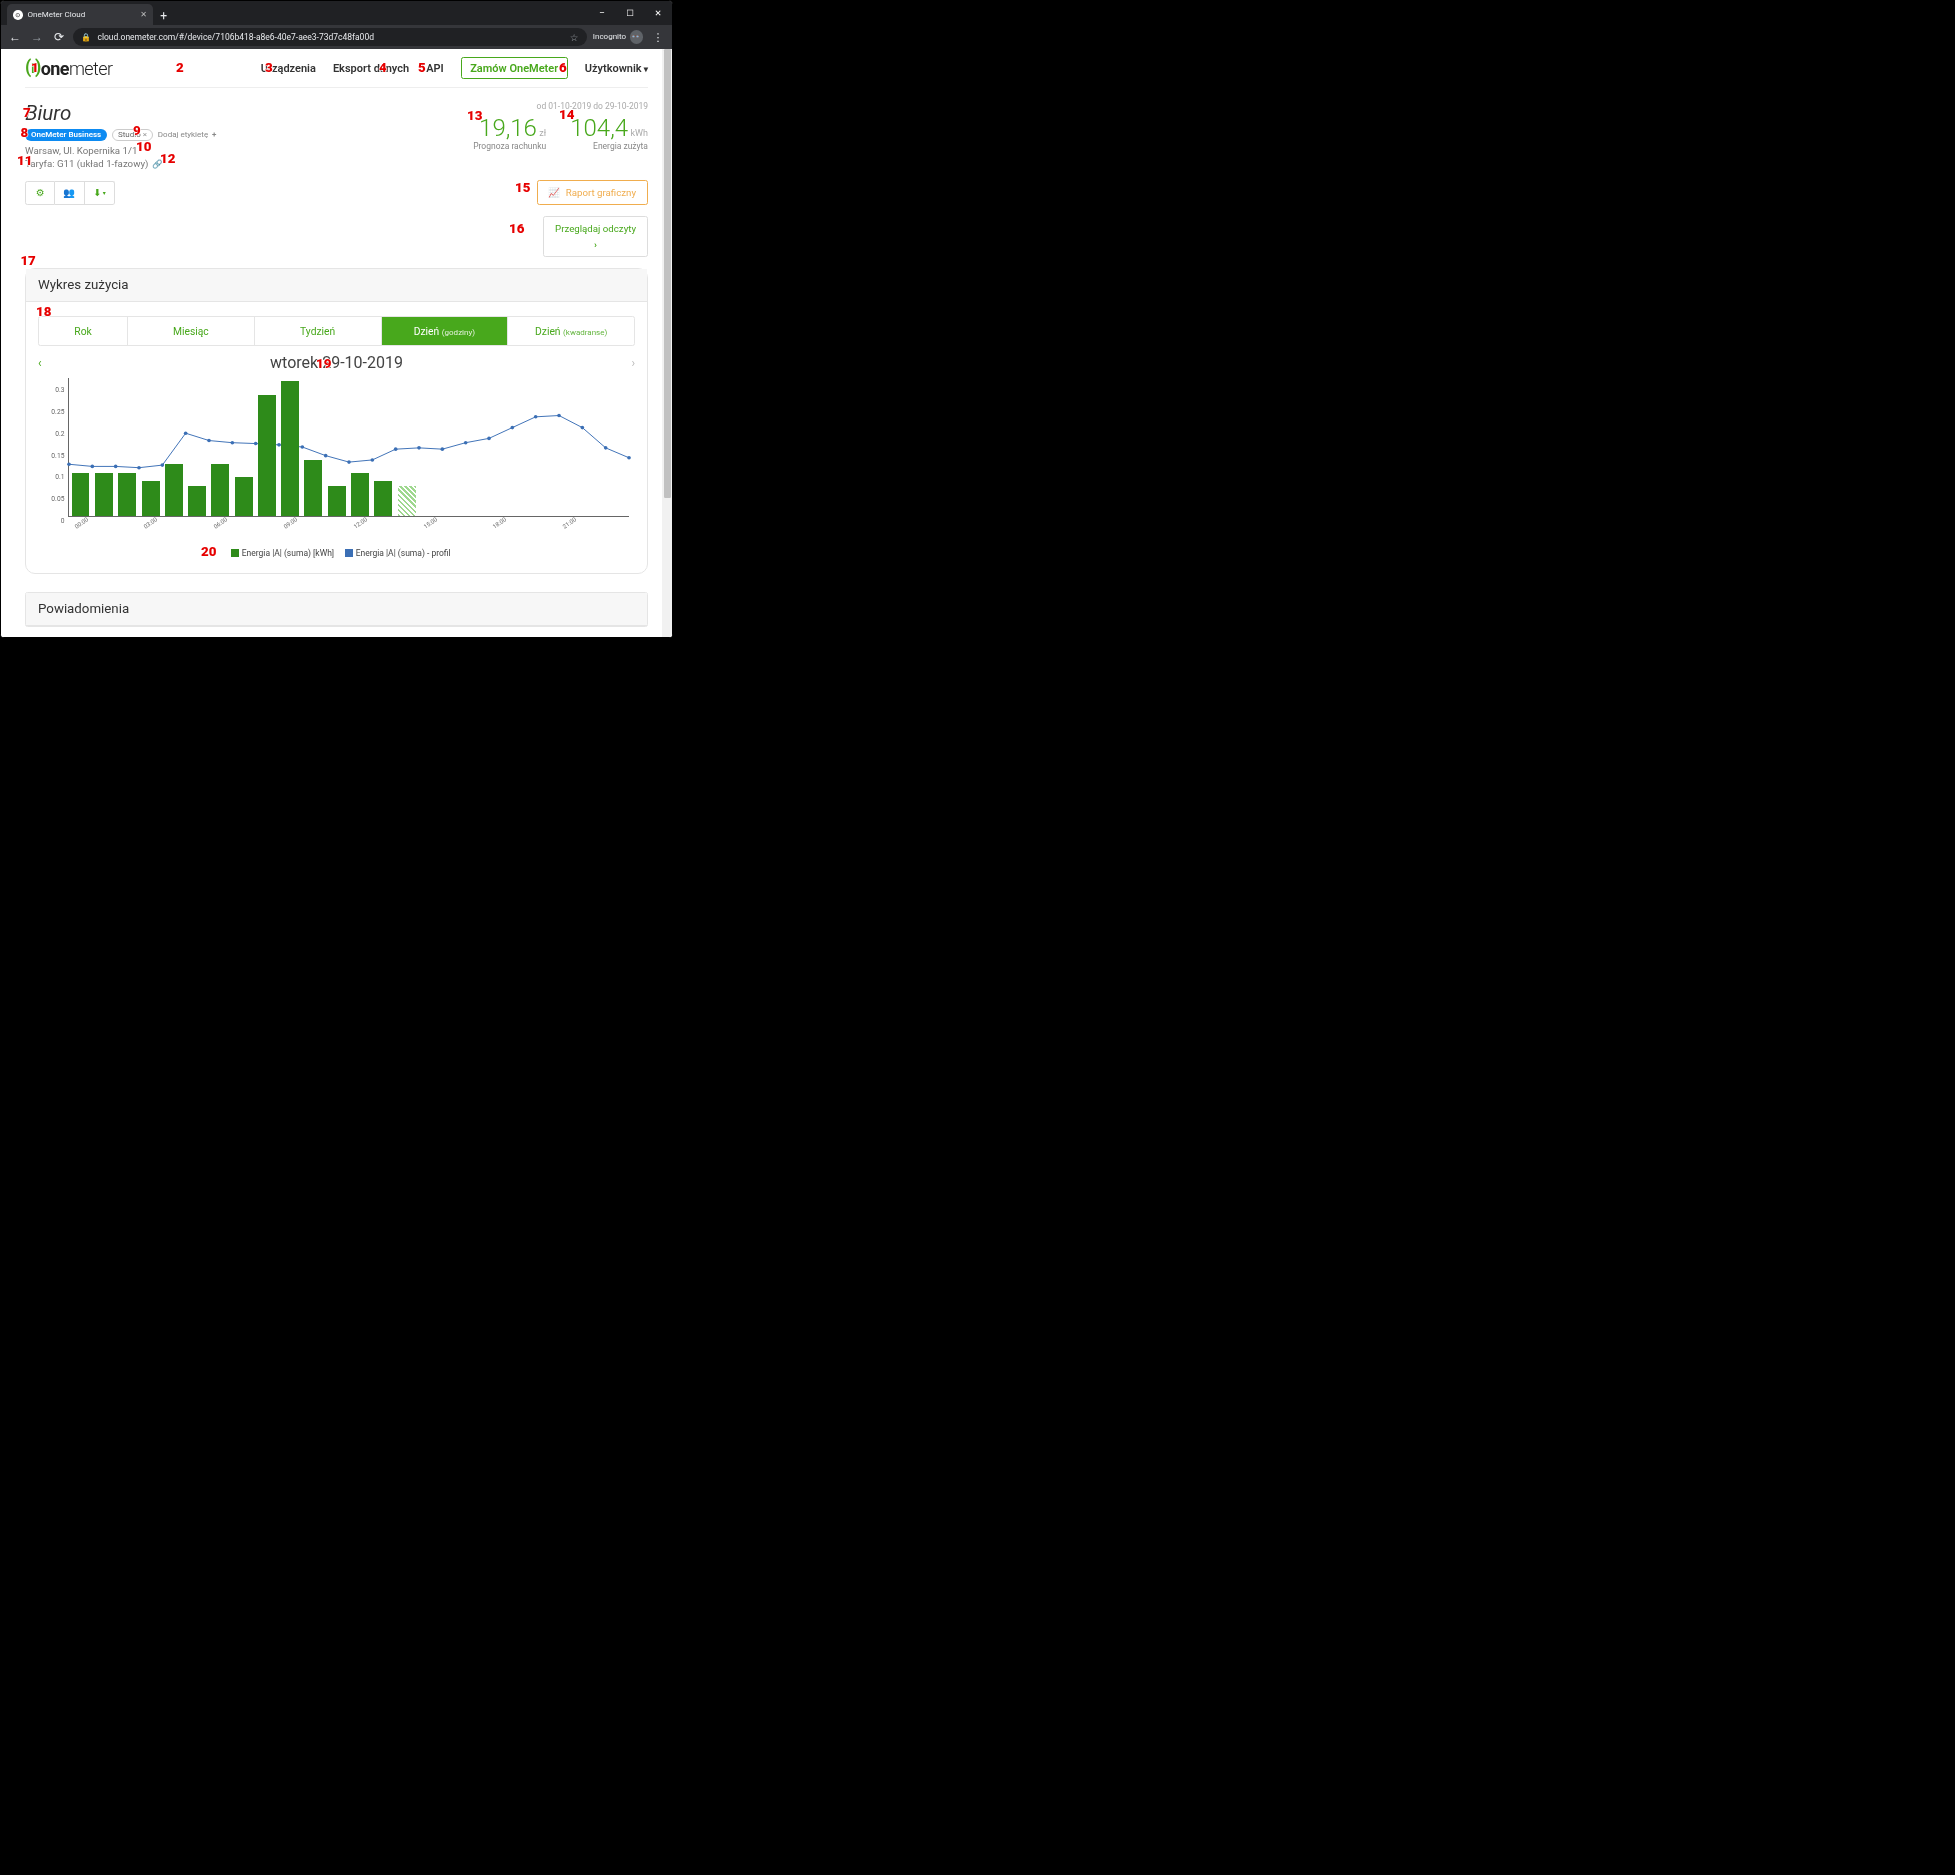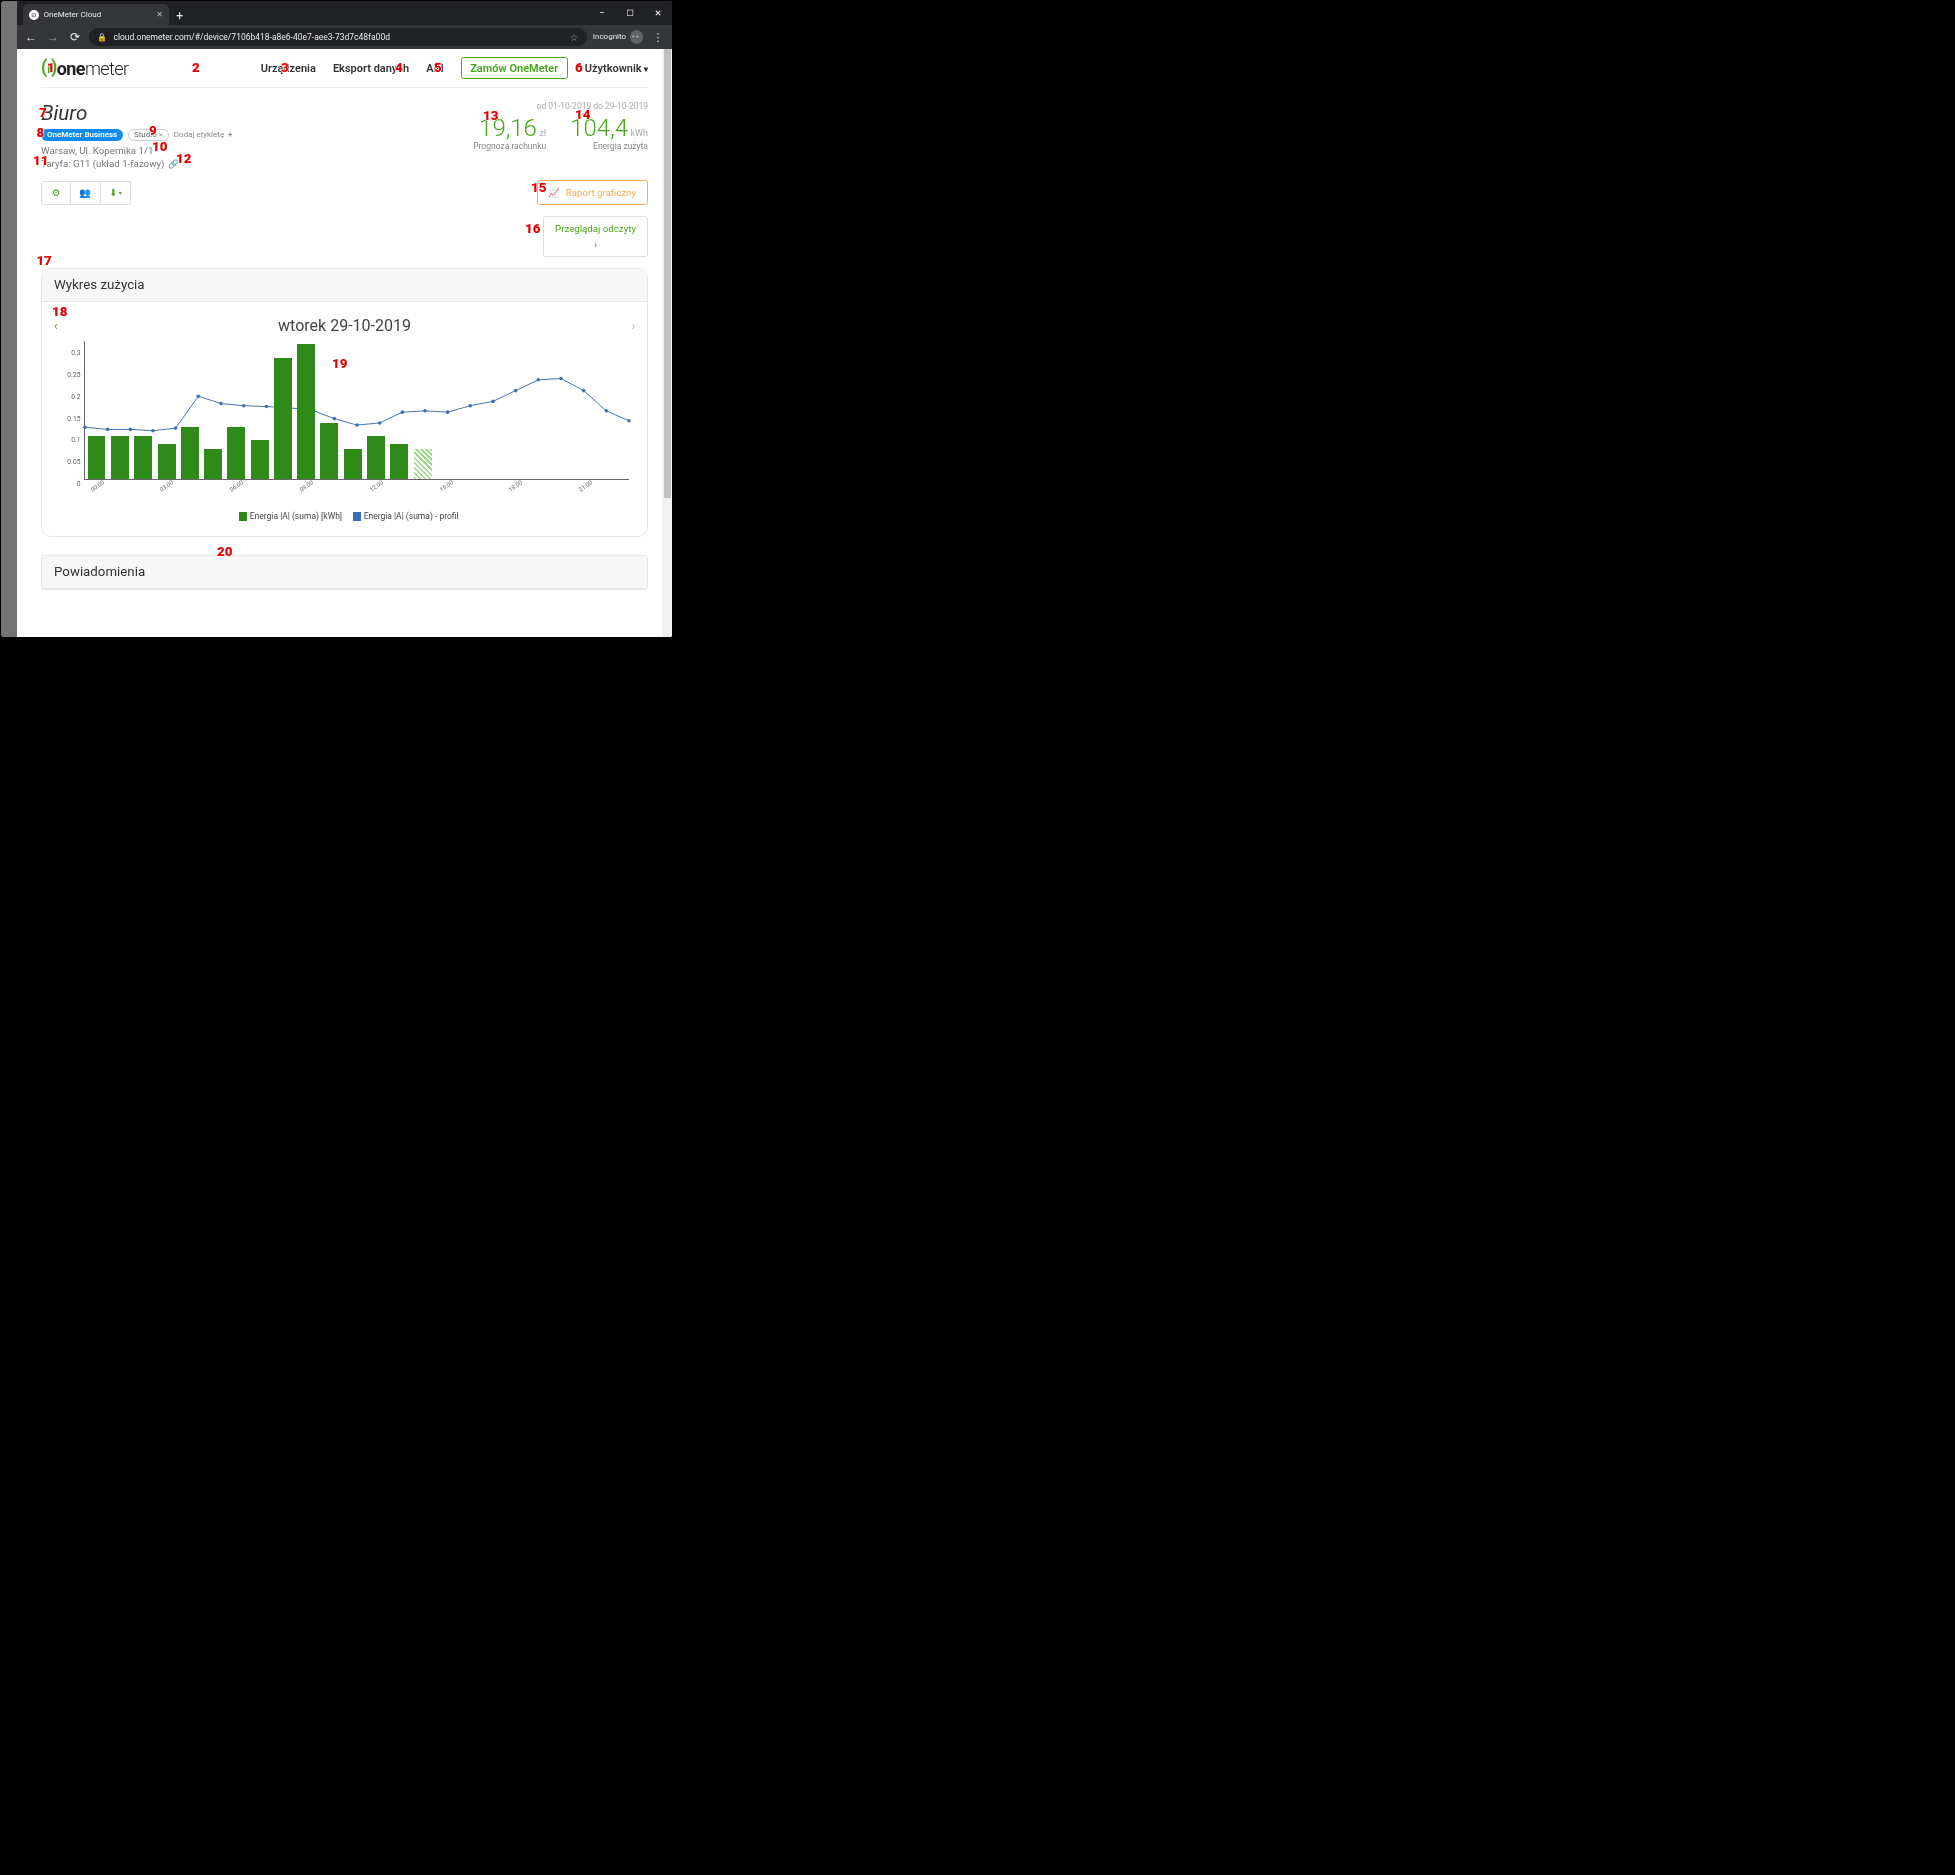--- a/index.html
+++ b/index.html
@@ -1,17 +1,17 @@
 <!DOCTYPE html>
 <html style="font-size:9.7px"><head>
 <meta charset="utf-8">
 <style>
   * { box-sizing: border-box; margin:0; padding:0; }
   body { font-family: -apple-system, BlinkMacSystemFont, "Segoe UI", Roboto, Arial, sans-serif; background:#000; }
-  .window { width:673px; background:#737373; border:1.8px solid #000; border-radius:3.6px; overflow:hidden;padding-left:16px; }
+  .window { width:673px; background:#737373; border:1.8px solid #000; border-radius:3.6px; overflow:hidden; }
   
   .tabbar { background:#202124; height:24px; display:flex; align-items:flex-end; padding-left:6px; }
   .tab { background:#35363a; color:#e8eaed; font-size:8px; height:20.6px; width:146px; border-radius:4.9px 4.9px 0 0; display:flex;align-items:center; padding:0 6px; gap:4.9px;}
   .tab .favicon { width:9.7px;height:9.7px;border-radius:50%; background:#fff; color:#555;display:flex;align-items:center;justify-content:center;font-size:6px;font-weight:bold;}
   .tab .close { margin-left:auto; color:#bbb; }
   .newtab { color:#e8eaed; font-size:12px; padding:0 7.3px 2.4px 7.3px; cursor:pointer;}
   .wcontrols { margin-left:auto; color:#fff; display:flex; gap:0; }
   .wcontrols div { width:28px; height:24px; display:flex;align-items:center;justify-content:center; font-size:8.5px;}
   .addrbar { background:#35363a; height:24px; display:flex; align-items:center; padding:0 6px; gap:6px;}
   .addrbar .nav { color:#9aa0a6; font-size:12px; width:16px; text-align:center;}
@@ -204,20 +204,27 @@
       <div style="display:flex;justify-content:flex-end;margin-top:11px;">
         <div class="readingsbtn" style="float:none;margin-top:0">
           <span>Przeglądaj odczyty</span>
           <span style="color:#48a81c;font-weight:bold">›</span>
         </div>
       </div>
 
       <div class="panel">
         <div class="panel-h">Wykres zużycia</div>
         <div class="panel-b">
+          <div class="tabs">
+            <div class="t">Rok</div>
+            <div class="t">Miesiąc</div>
+            <div class="t">Tydzień</div>
+            <div class="t active"><span>Dzień</span> <small>(godziny)</small></div>
+            <div class="t"><span>Dzień</span> <small>(kwadranse)</small></div>
+          </div>
           <div class="chartnav">
             <div class="arrow">‹</div>
             <div class="ctitle">wtorek 29-10-2019</div>
             <div class="arrow r">›</div>
           </div>
 
           <div class="chart" id="chart">
             <div class="yaxis" id="yaxis">
                 <div class="ylab" style="bottom: -3.6px;">0</div>
                 <div class="ylab" style="bottom: 18px;">0.05</div>

